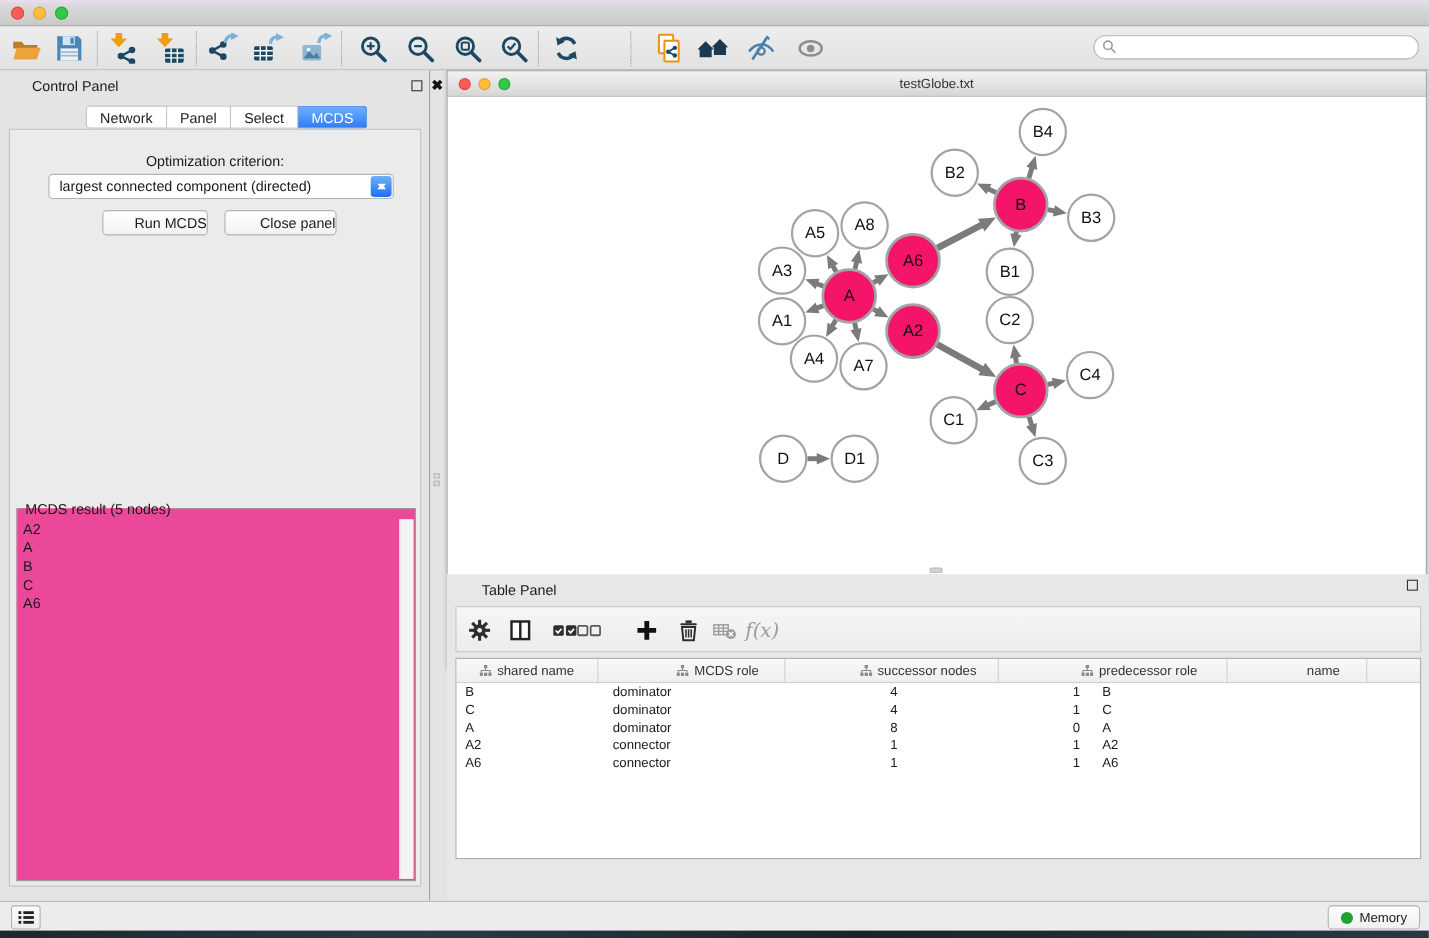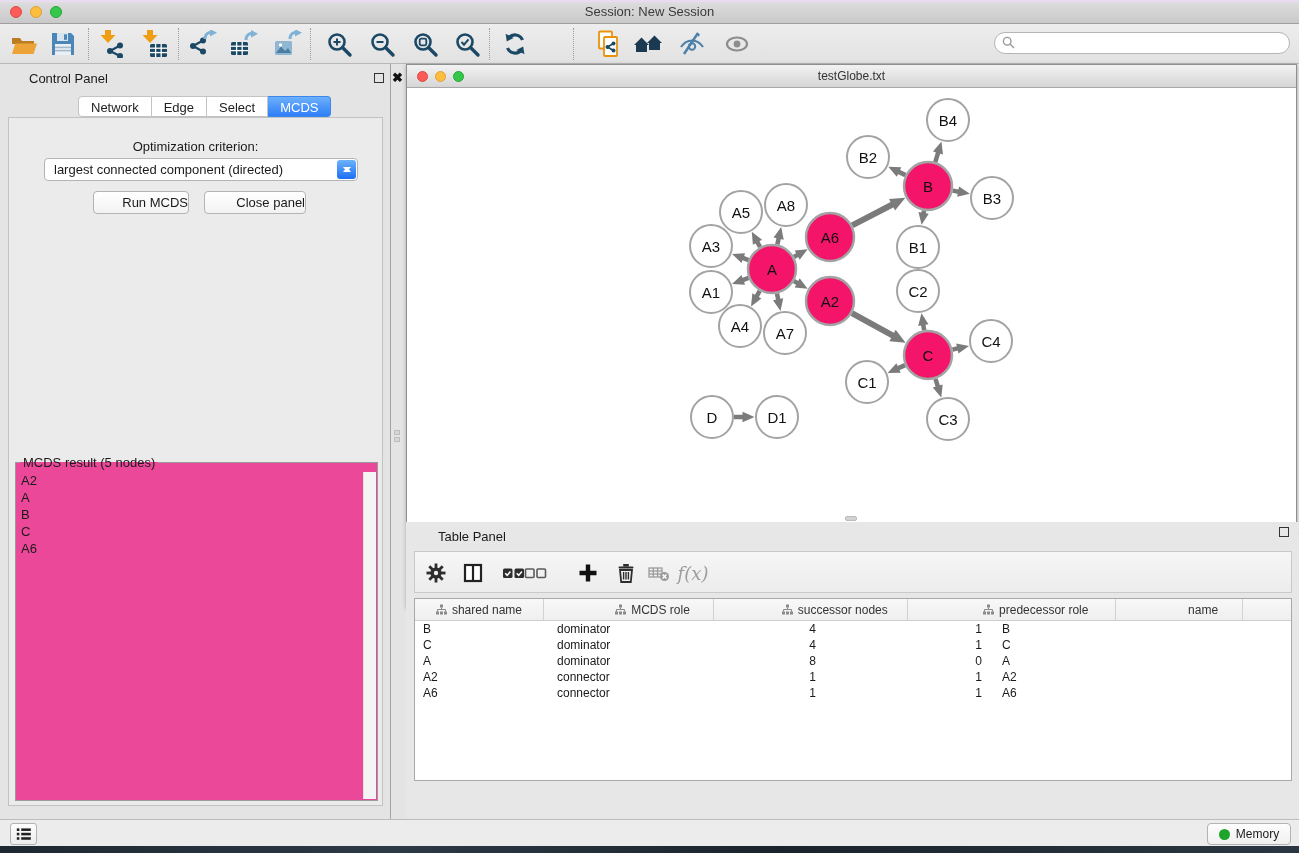--- a/index.html
+++ b/index.html
@@ -104,21 +104,20 @@
 </style>
 </head>
 <body>
 
 <div class="titlebar">
   <div class="lights">
     <span class="light red"></span>
     <span class="light yellow"></span>
     <span class="light green"></span>
   </div>
-  <div class="title">Session: New Session</div>
 </div>
 
 <div class="toolbar">
   <div class="tbtn" style="left:7px">
     <svg width="28" height="26" viewBox="0 0 28 26">
       <path d="M2 7h8l2 3h12v3H2z" fill="#bc7d22"></path>
         <path d="M2 23l3.2-10.5H27L23.5 23z" fill="#eca338"></path>
     </svg>
   </div>
   <div class="tbtn" style="left:46px">
@@ -283,21 +282,21 @@
 </div>
 
 <div class="control-panel">
   <div class="panel-head">
     <span class="ptitle">Control Panel</span>
     <span class="float-box" style="left:357px"></span>
     <span class="close-x" style="left:375px">✖</span>
   </div>
   <div class="tabsrow cp-tabs">
       <span class="tab">Network</span>
-      <span class="tab">Edge</span>
+      <span class="tab">Panel</span>
       <span class="tab">Select</span>
       <span class="tab active">MCDS</span>
     </div>
   <div class="cp-pane">
     <div class="crit-label">Optimization criterion:</div>
     <div class="selectbox">
       <span>largest connected component (directed)</span>
       <span class="stepper"></span>
     </div>
     <div class="btn" style="left:84px; top:73px; width:96px">Run MCDS</div>

